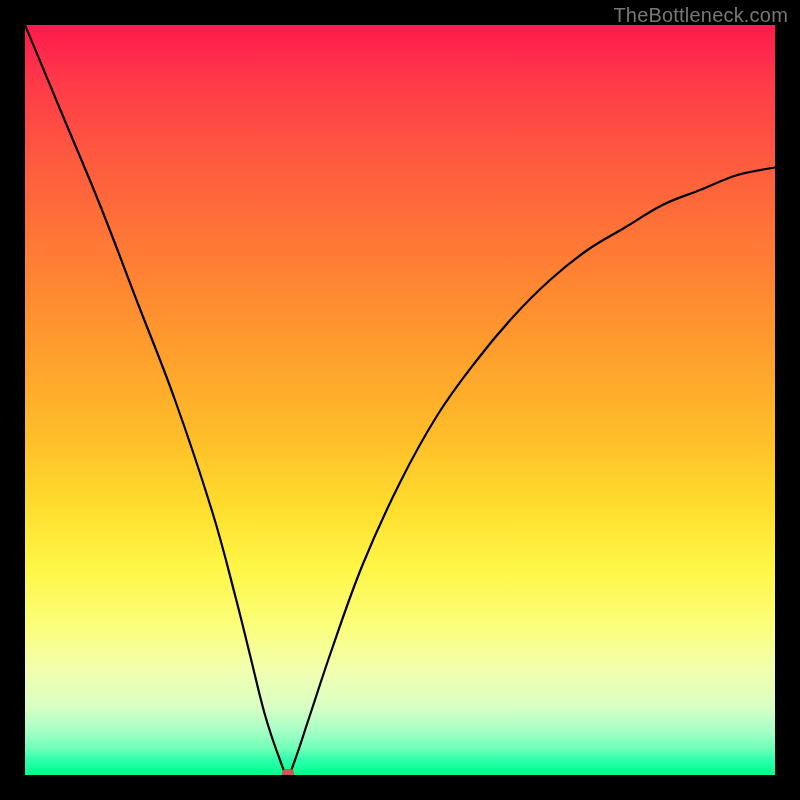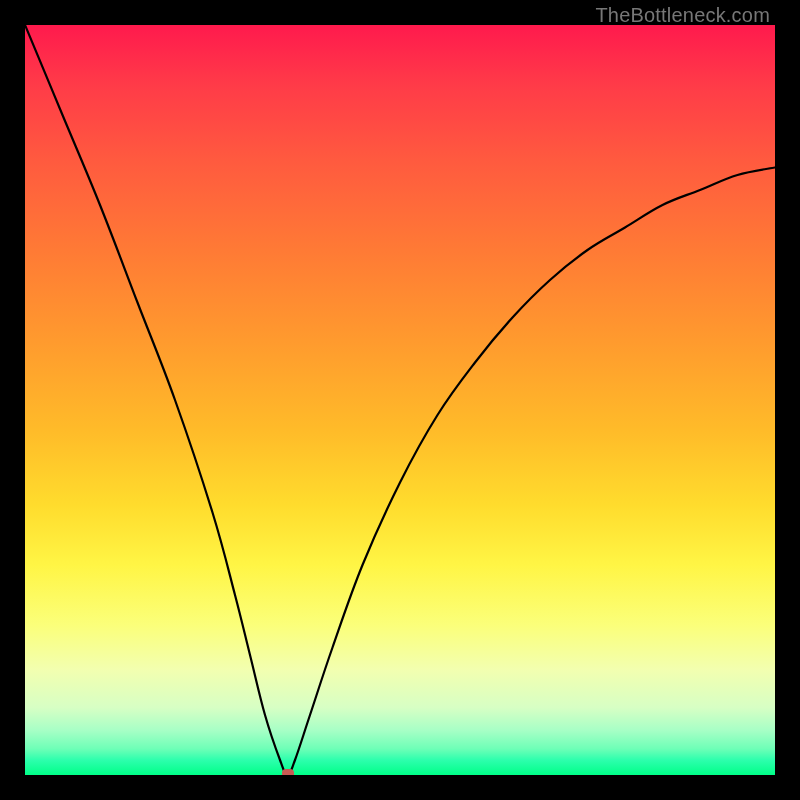--- a/index.html
+++ b/index.html
@@ -7,21 +7,21 @@
     padding: 0;
     width: 800px;
     height: 800px;
     background: #000;
     position: relative;
     font-family: Arial, Helvetica, sans-serif;
   }
   .watermark {
     position: absolute;
     top: 4px;
-    right: 30px;
+    right: 12px;
     color: #777;
     font-size: 20px;
     letter-spacing: 0.2px;
     z-index: 10;
   }
   .plot-area {
     position: absolute;
     left: 25px;
     top: 25px;
     width: 750px;

